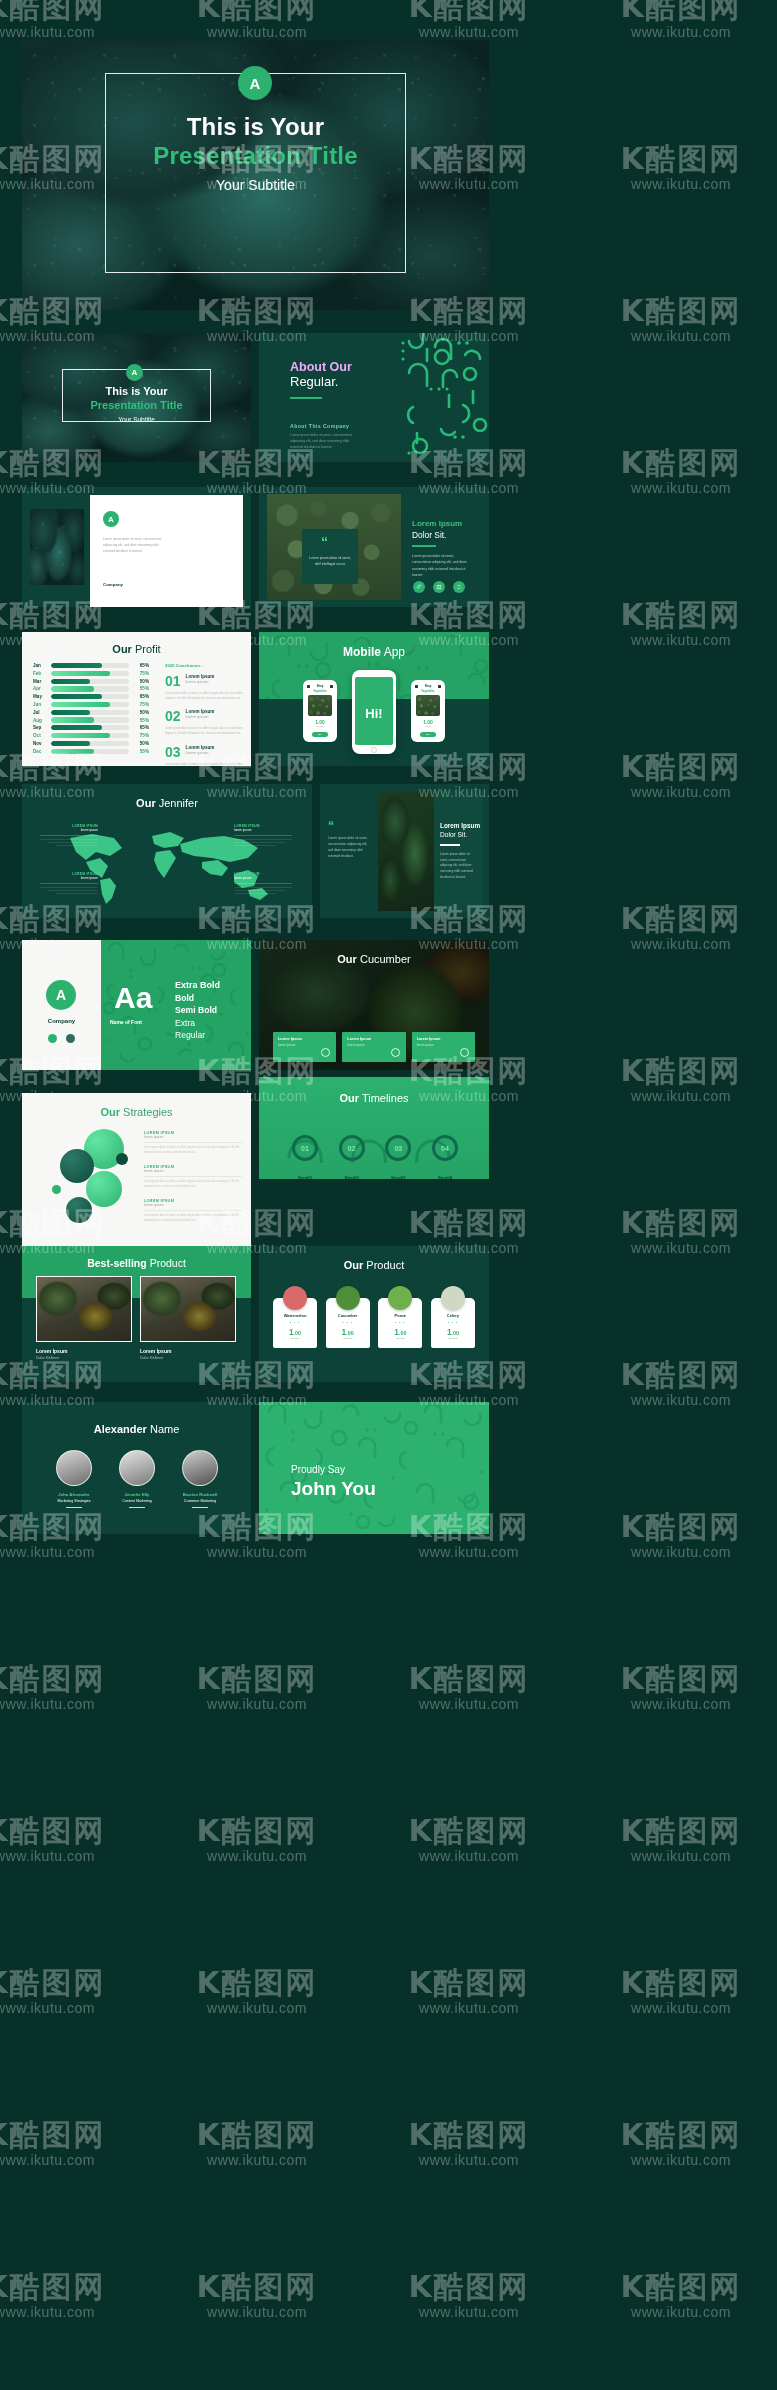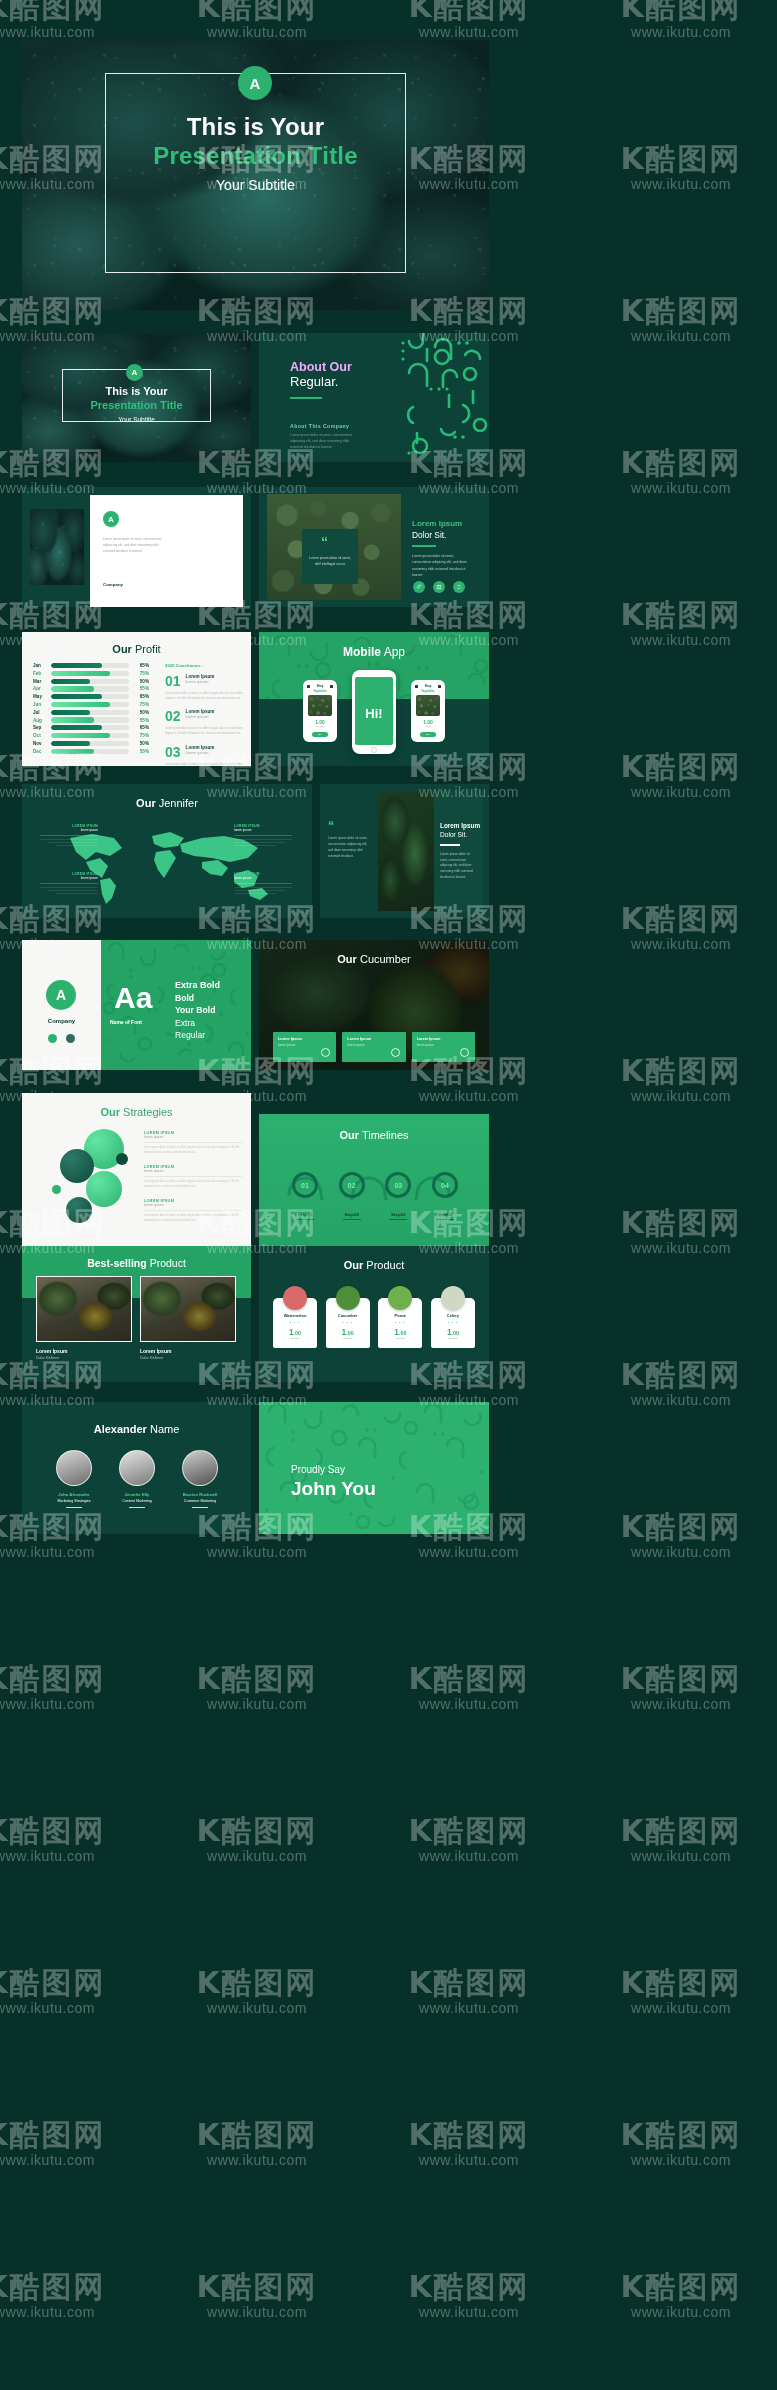--- a/index.html
+++ b/index.html
@@ -165,21 +165,21 @@
 
   
   #s6a { top: 940px; height: 130px; }
   #s6b { top: 940px; height: 130px; }
 
   .aa { font-weight:700; color:#fff; line-height:.92; }
   .fw-list div { color:#fff; }
 
   
   #s7a { top: 1093px; height: 164px; background:#f7f8f6; }
-  #s7b { top: 1114px; height: 132px; }
+  #s7b { top: 1077px; height: 102px; }
 
   .bub { position:absolute; border-radius:50%; }
 
   
   #s8a { top: 1246px; height: 136px; }
   #s8b { top: 1246px; height: 136px; }
 
   
   #s9a { top: 1402px; height: 132px; }
   #s9b { top: 1402px; height: 132px; }
@@ -600,21 +600,21 @@
   <div class="circ-badge" style="position:absolute;left:24px;top:40px;width:30px;height:30px;font-size:14px;">A</div>
   <div style="position:absolute;left:0;top:78px;width:79px;text-align:center;font-size:6px;font-weight:700;color:#0c4237;">Company</div>
   <div style="position:absolute;left:26px;top:94px;width:9px;height:9px;border-radius:50%;background:#2cb16f;"></div>
   <div style="position:absolute;left:44px;top:94px;width:9px;height:9px;border-radius:50%;background:#2f6b63;"></div>
 
   <div class="aa" style="position:absolute;left:92px;top:44px;font-size:30px;">Aa</div>
   <div style="position:absolute;left:88px;top:79px;font-size:5px;font-weight:700;color:#fff;">Name of Font</div>
   <div id="fw-list" class="fw-list" style="position:absolute;left:153px;top:40px;">
         <div style="font-size: 9px; font-weight: 800; margin-bottom: 2.5px;">Extra Bold</div>
         <div style="font-size: 8.6px; font-weight: 700; margin-bottom: 2.5px;">Bold</div>
-        <div style="font-size: 8.6px; font-weight: 600; margin-bottom: 2.5px;">Your Bold</div>
+        <div style="font-size: 8.6px; font-weight: 600; margin-bottom: 2.5px;">Semi Bold</div>
         <div style="font-size: 8.6px; font-weight: 500; margin-bottom: 2.5px;">Extra</div>
         <div style="font-size: 8.6px; font-weight: 400; margin-bottom: 2.5px;">Regular</div>
       </div>
 </div>
 
 <div class="slide half-r junglebg" id="s6b">
   <div class="ttl" style="position:absolute;top:13px;width:100%;text-align:center;font-size:11px;color:#fff;">
     <b>Our</b>
     <span>Cucumber</span>
   </div>

